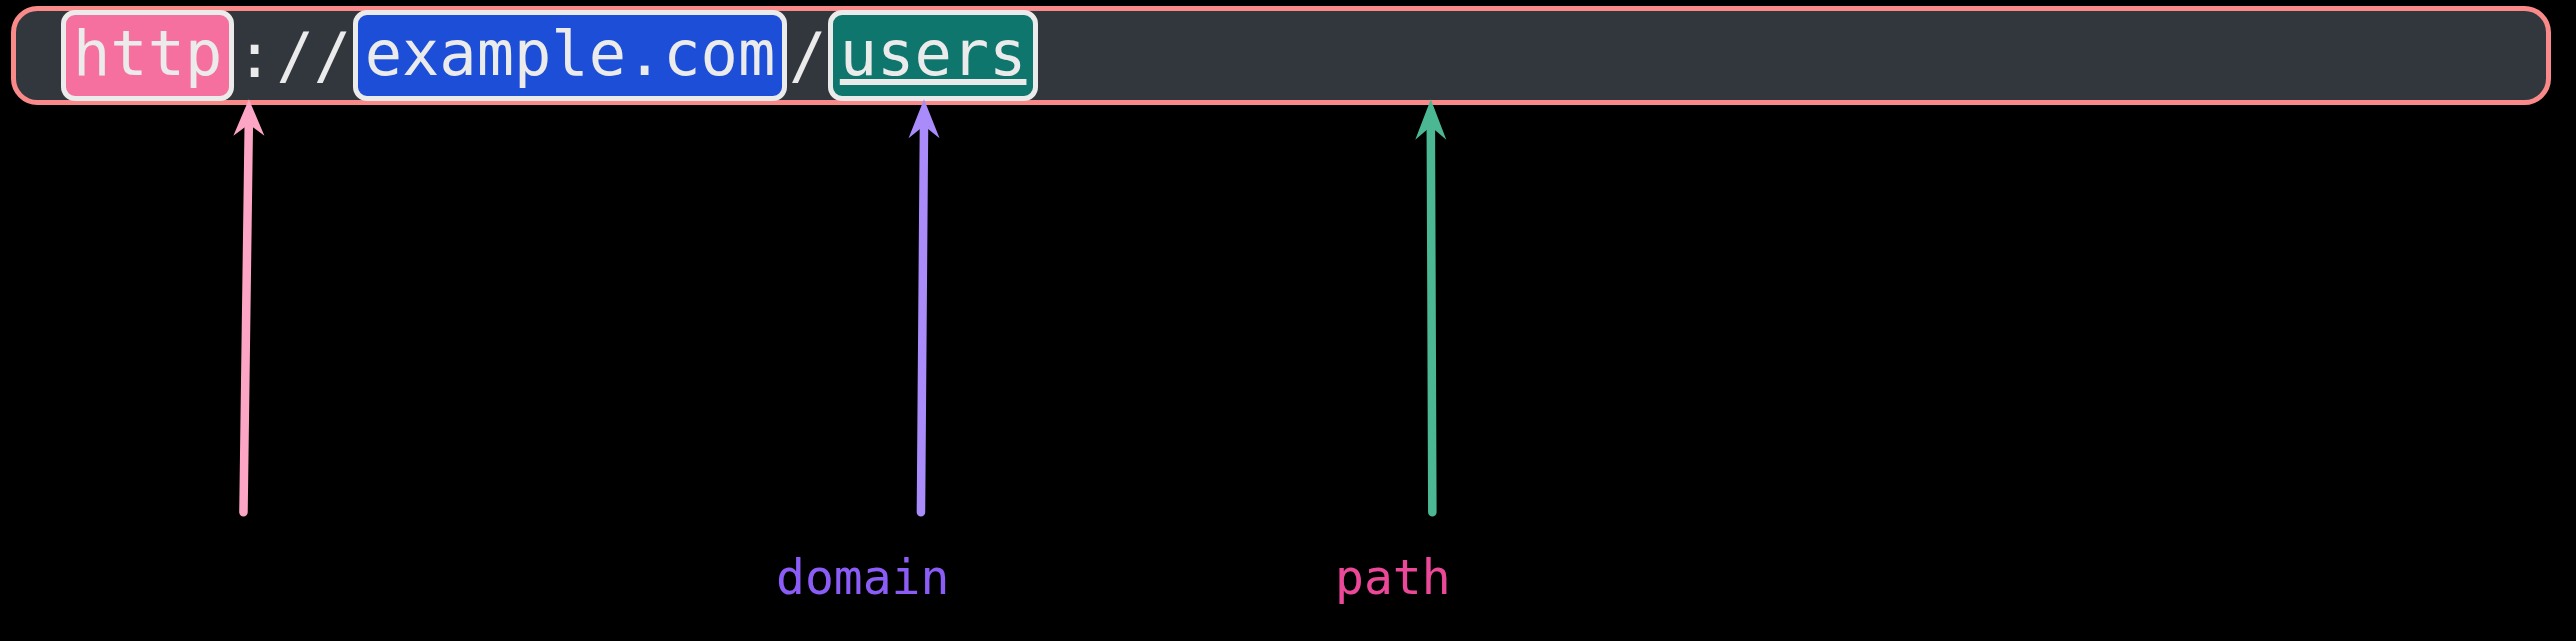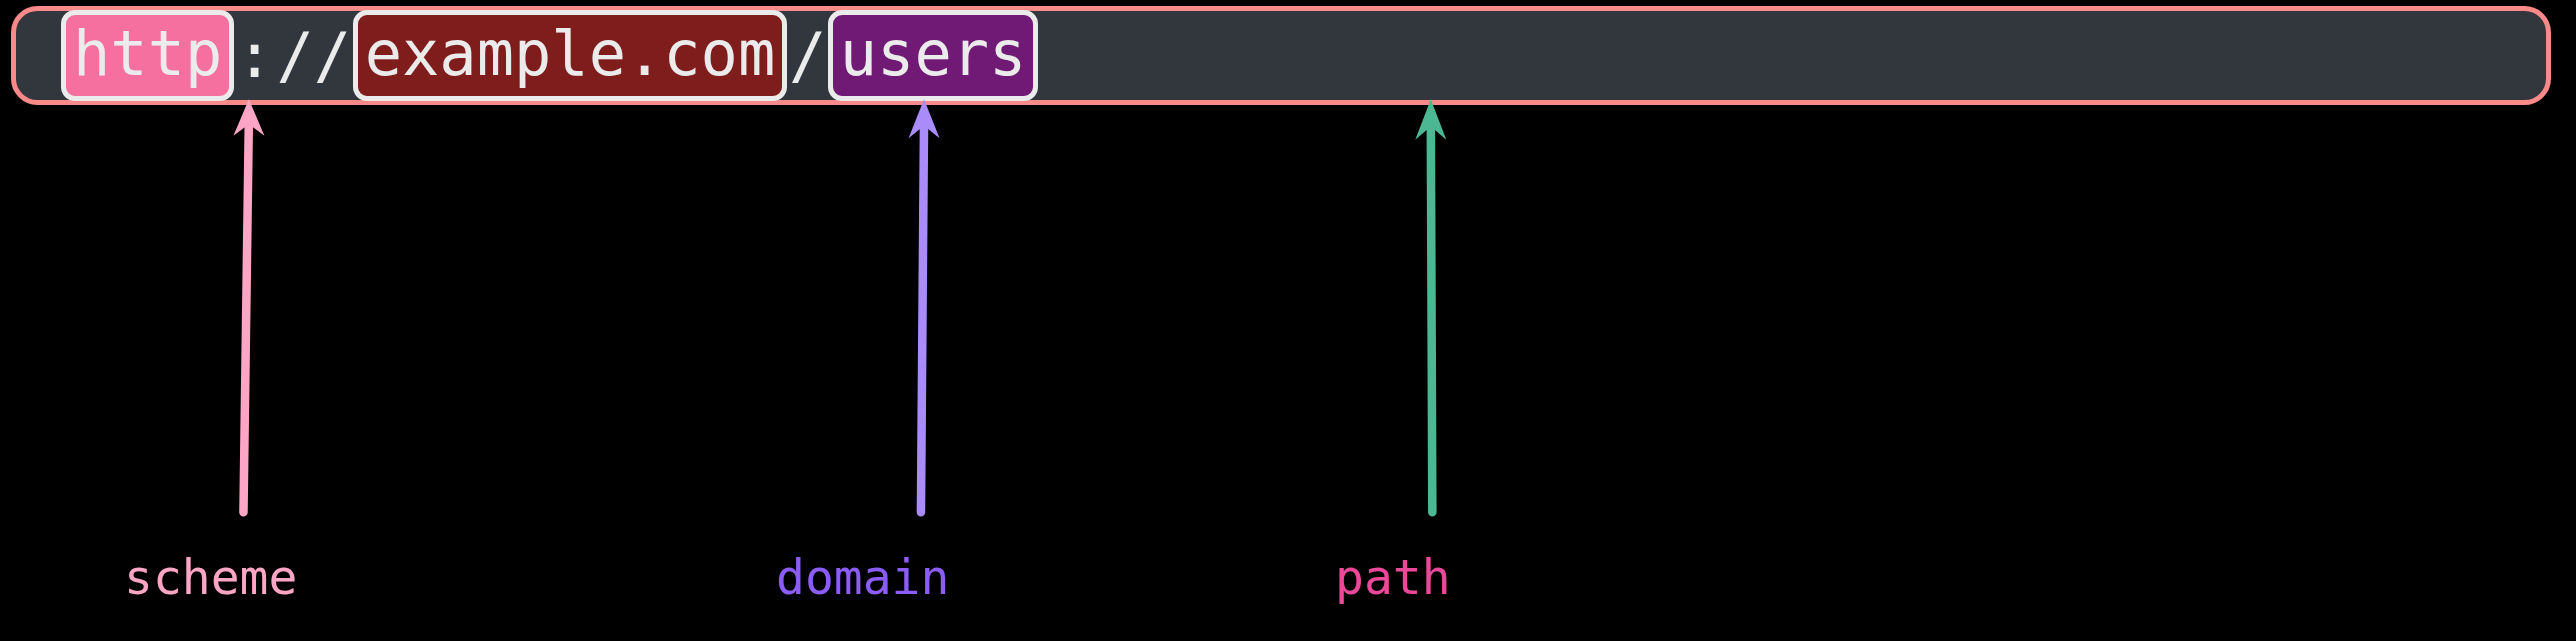--- a/index.html
+++ b/index.html
@@ -58,22 +58,22 @@
     position: relative;
     display: inline-block;
     border-radius: 14px;
     border: 5.4px solid #EBEBEB;
     padding: 7.8px 7px 11px 7px;
     box-sizing: border-box;
     color: #EBEBEB;
   }
 
   .chip-scheme  { background: #F5709F; }
-  .chip-domain  { background: #7f1d1d; }
-  .chip-path    { background: #701a75; }
+  .chip-domain  { background: #1d4ed8; }
+  .chip-path    { background: #0f766e; text-decoration: underline; }
 
   .plain {
     padding: 0 1.6px;
   }
 
   
   #arrows {
     position: absolute;
     left: 0;
     top: 0;
@@ -129,20 +129,19 @@
       <path d="M 1190 128 L 1170 178 L 1190 162 L 1210 178 Z" fill="#A98BFA"></path>
     </g>
 
     <g>
       <path d="M 1845 660 L 1843 152" stroke="#4BB793" stroke-width="11" fill="none" stroke-linecap="round"></path>
       <path d="M 1843 128 L 1823 180 L 1843 163 L 1863 180 Z" fill="#4BB793"></path>
     </g>
 
   </svg>
 
-  <div class="legend-label legend-scheme">scheme</div>
 
   <div class="legend-label legend-domain">domain</div>
 
   <div class="legend-label legend-path">path</div>
 
 </div>
 
 
 </body></html>

